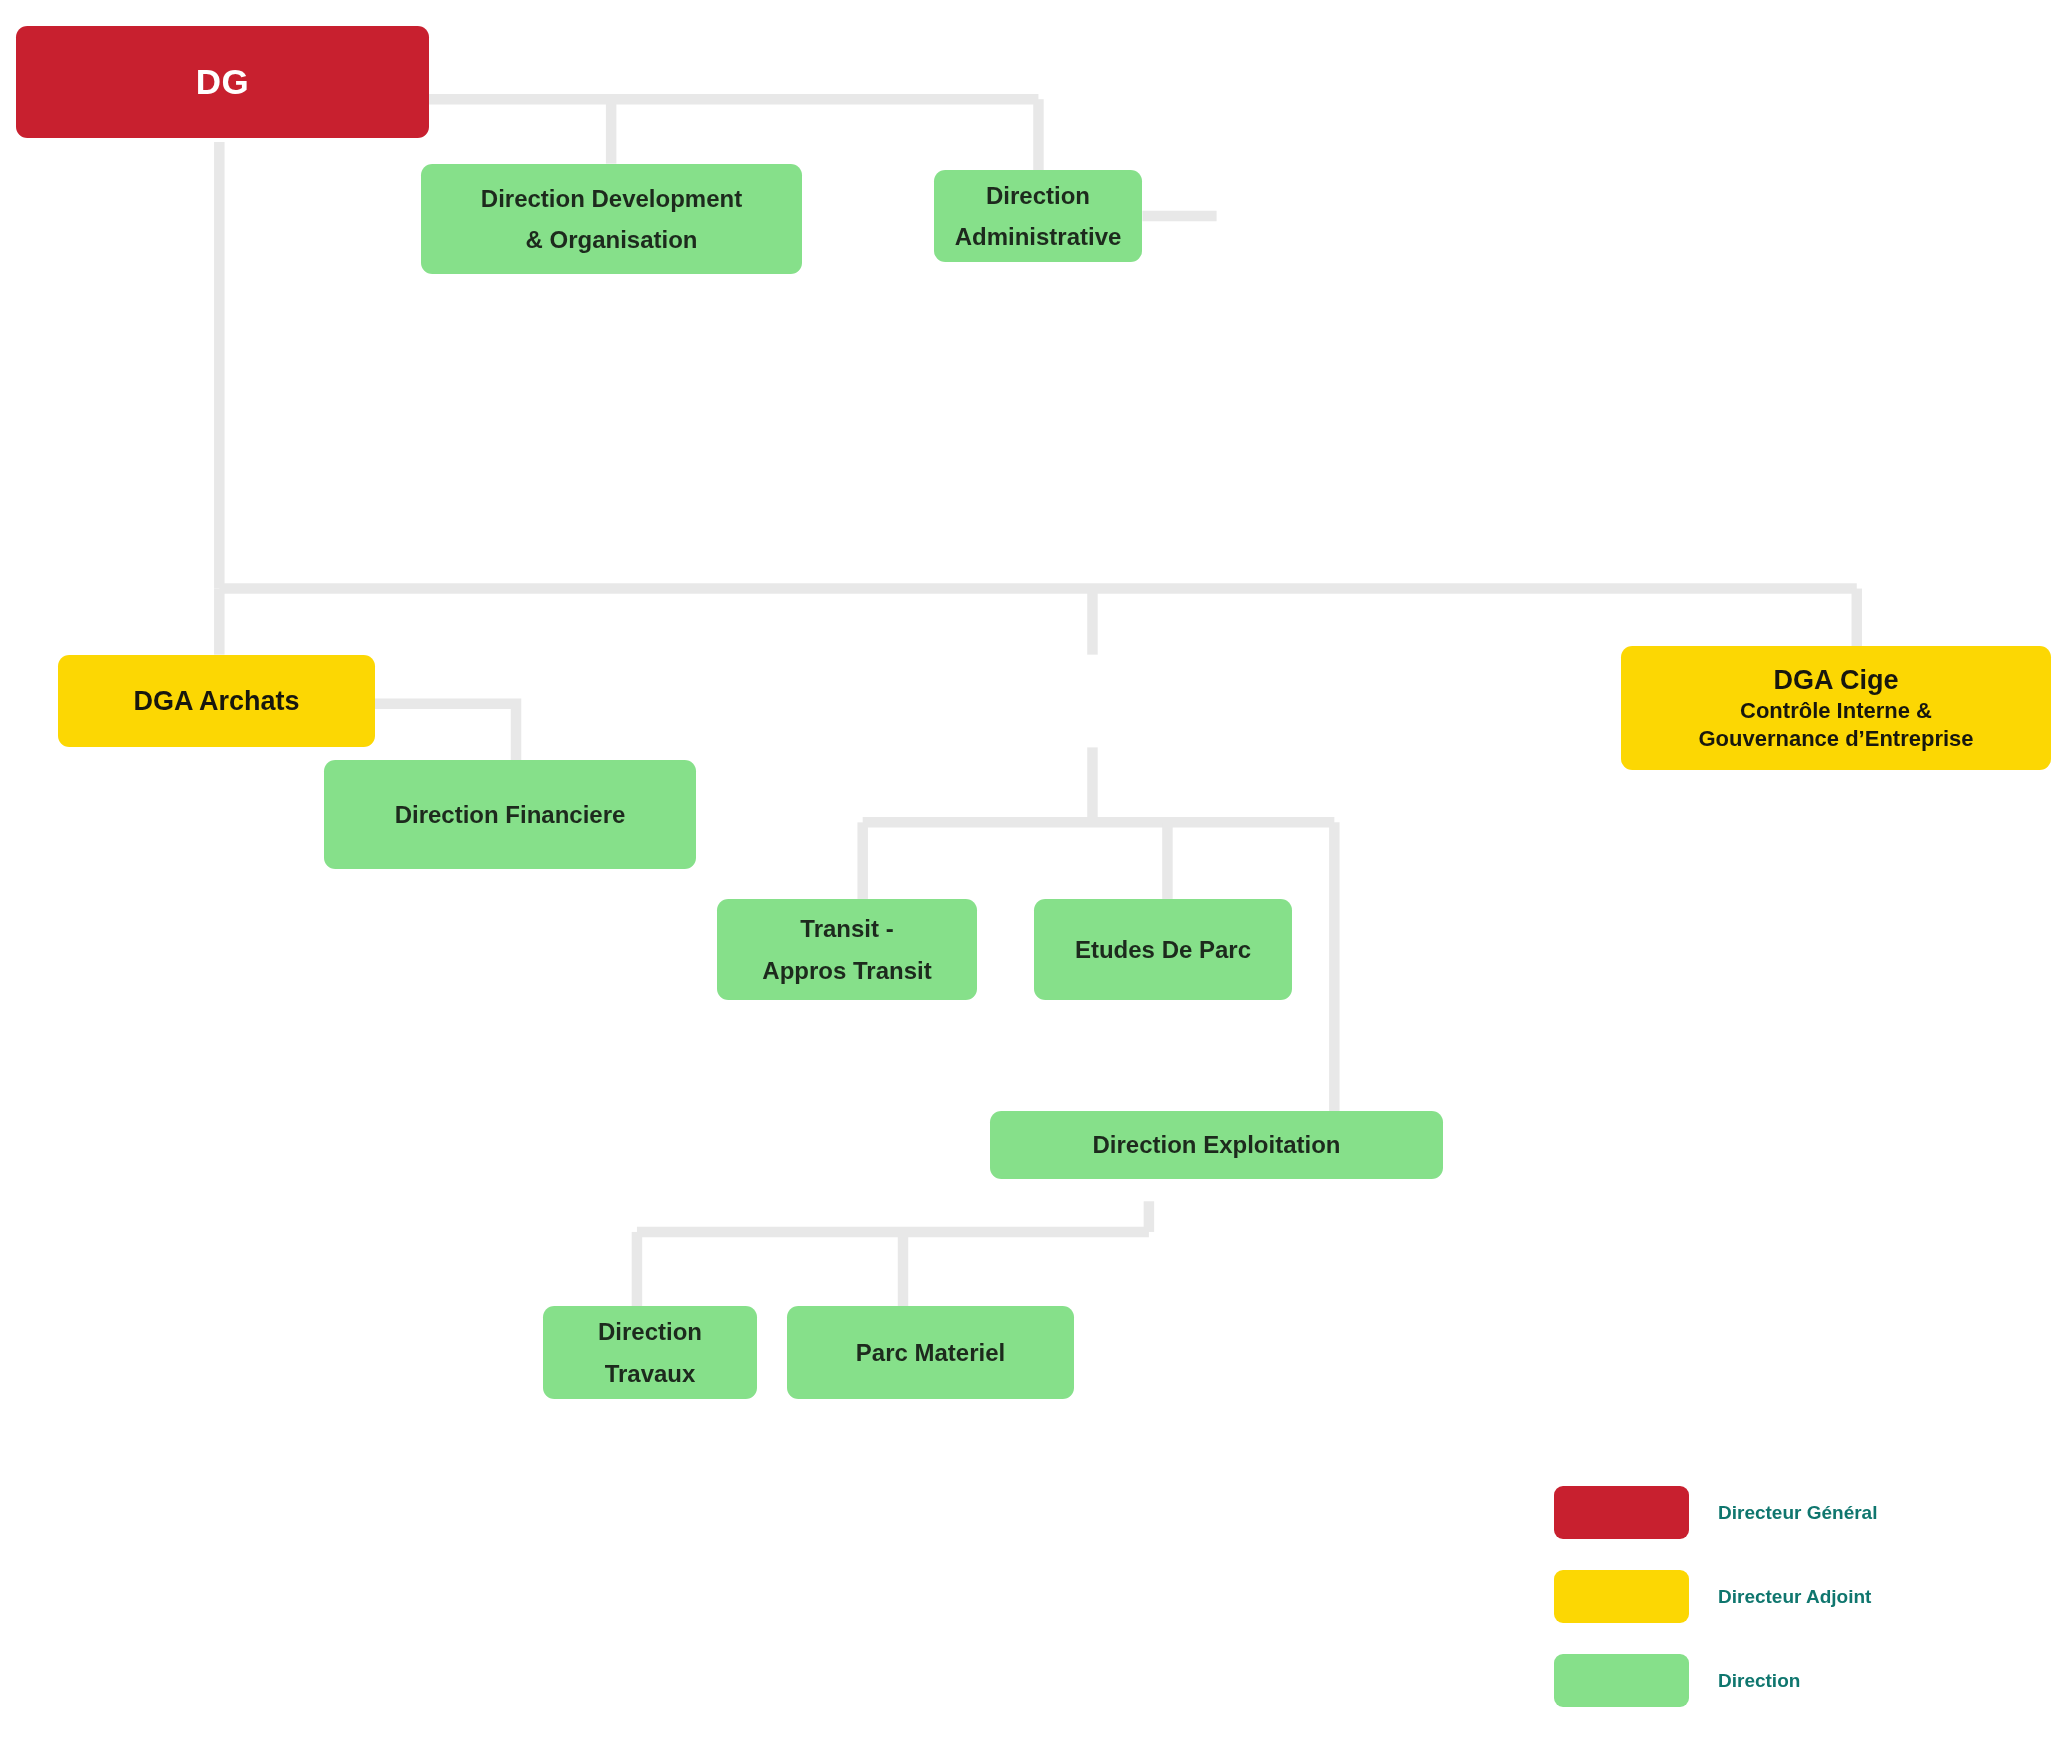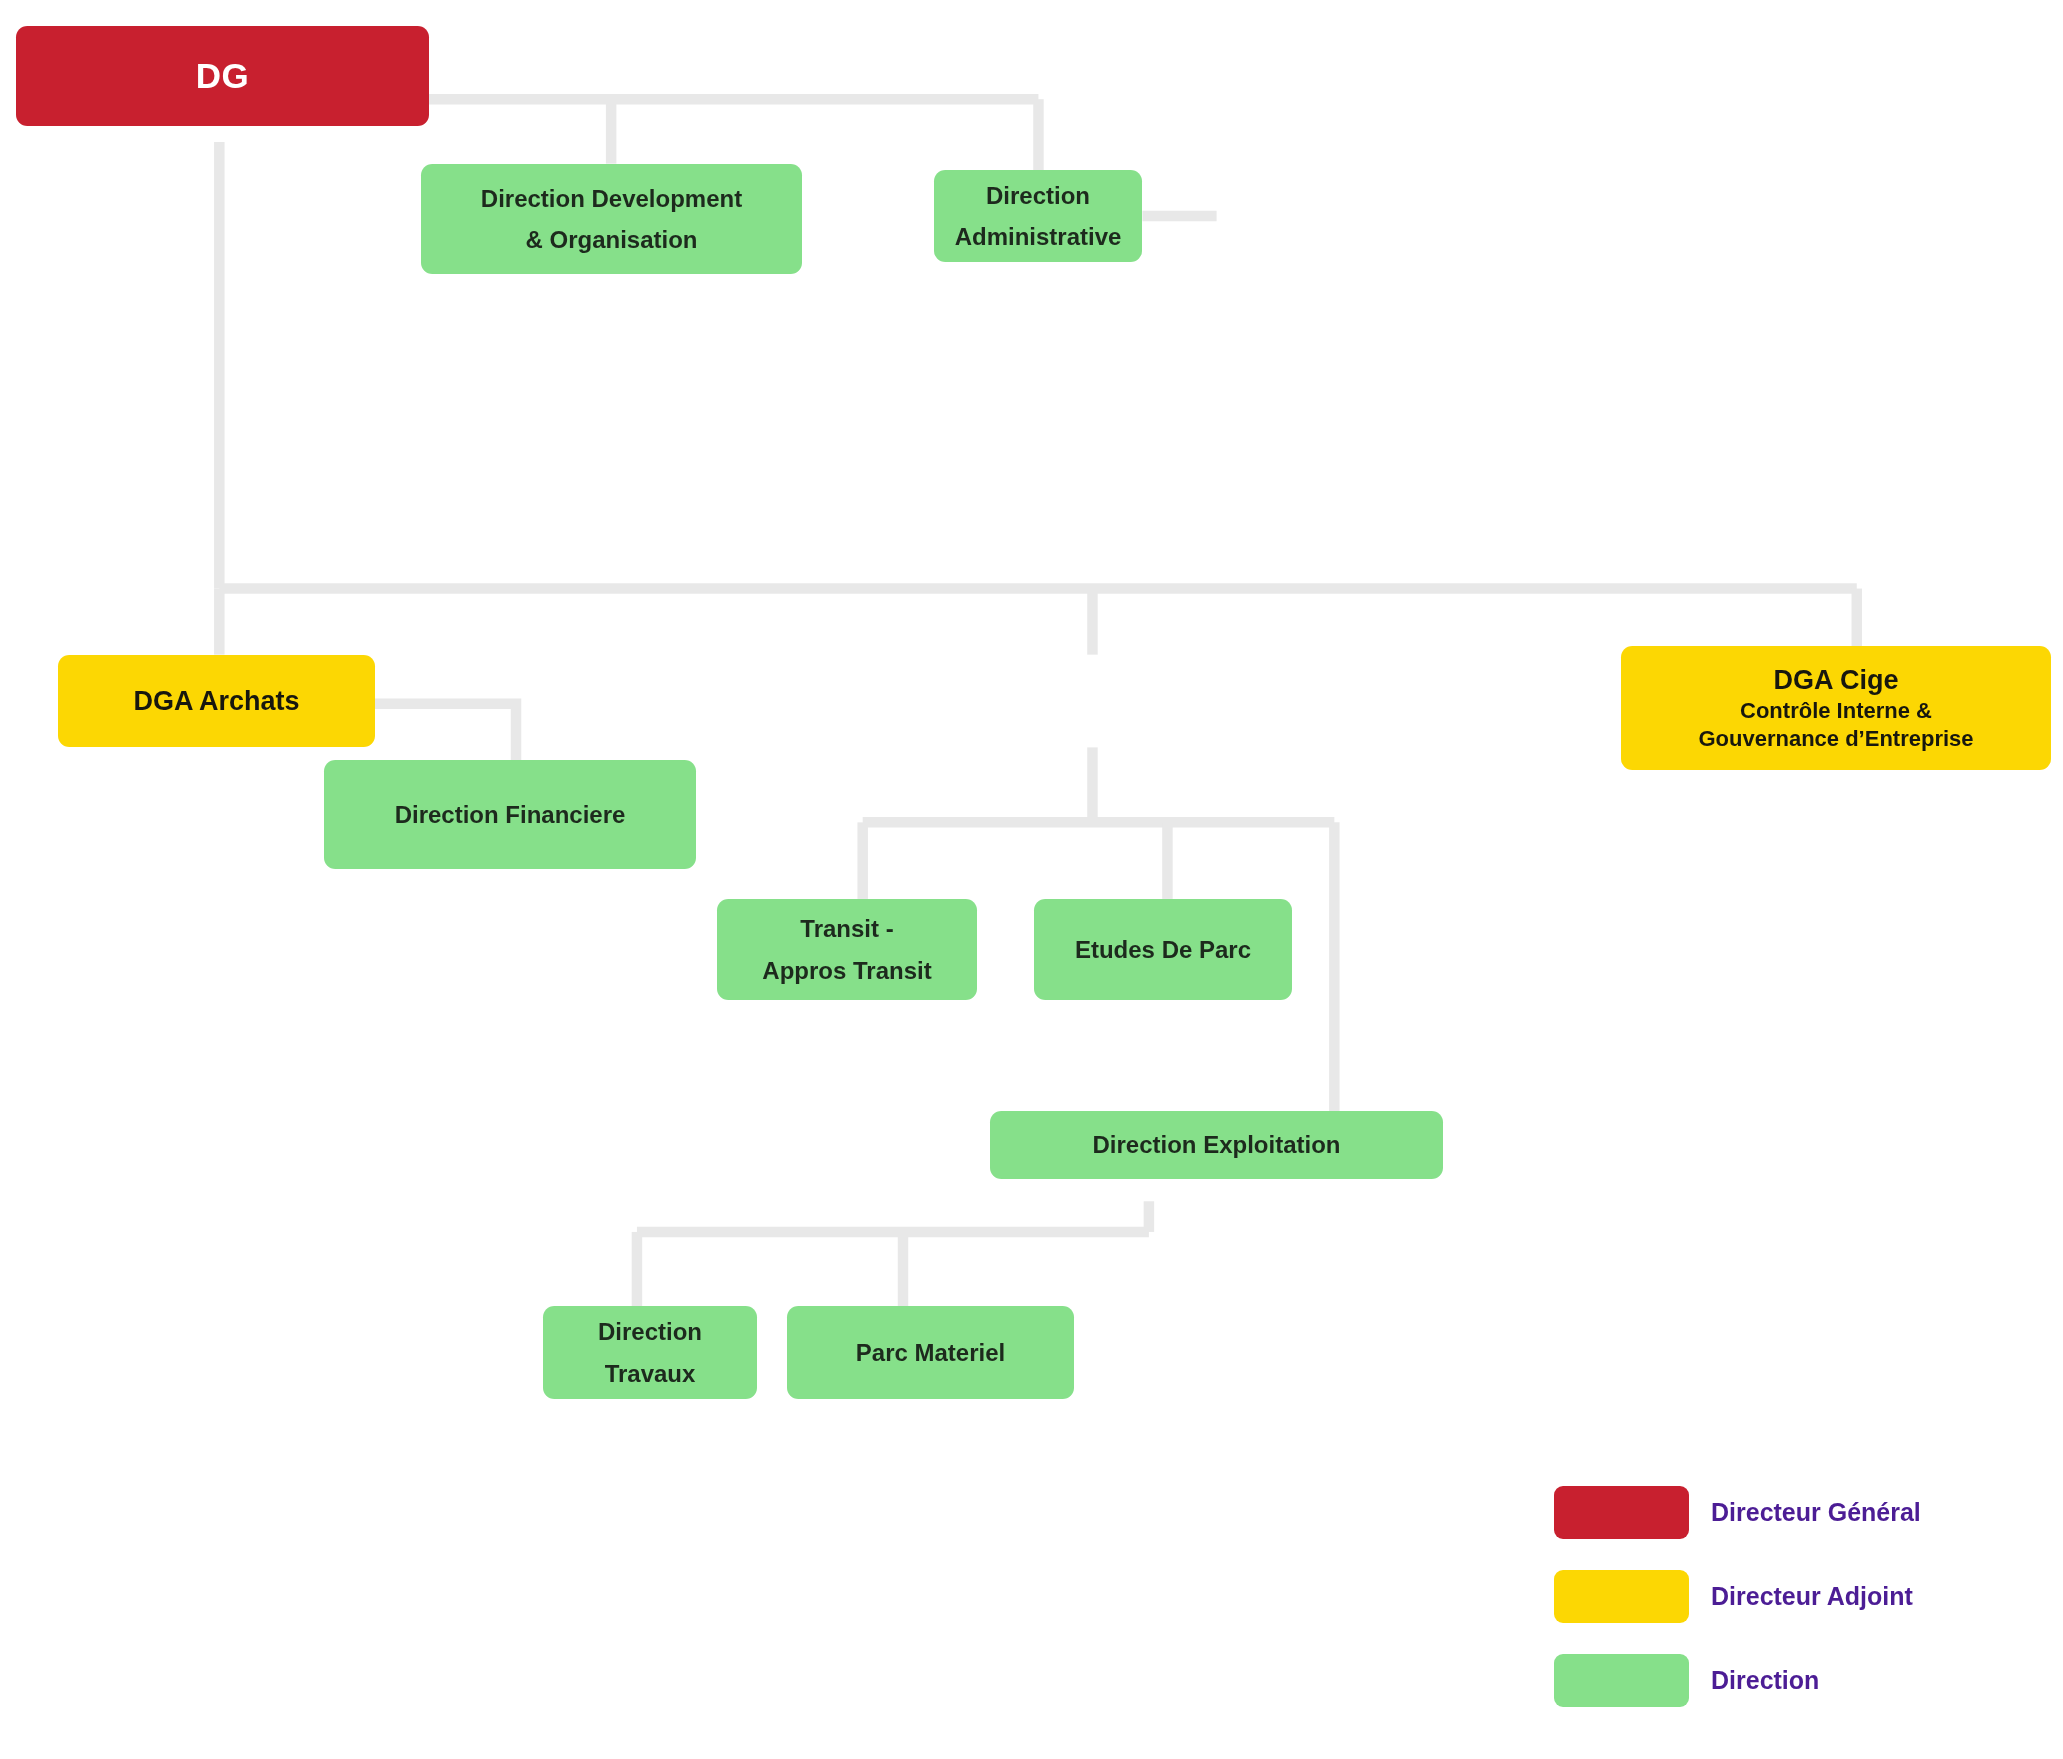--- a/index.html
+++ b/index.html
@@ -91,24 +91,24 @@
     margin-bottom: 31px;
   }
   .legend-row:last-child { margin-bottom: 0; }
   .legend-swatch {
     width: 135px;
     height: 53px;
     border-radius: 9px;
     flex: 0 0 auto;
   }
   .legend-label {
-    margin-left: 22px;
-    font-size: 25px;
-    font-weight: bold;
-    color: #4c1d95;
+    margin-left: 29px;
+    font-size: 19px;
+    font-weight: bold;
+    color: #0f766e;
     white-space: nowrap;
   }
 </style>
 </head>
 <body>
 
 <div id="chart-root">
 
   <svg id="connector-layer" viewBox="0 0 2560 2183" width="2064" height="1760" xmlns="http://www.w3.org/2000/svg">
     <g fill="none" stroke="#e8e8e8" stroke-width="13" stroke-linecap="butt">
@@ -133,21 +133,21 @@
       <path d="M 1448 1020 L 1448 1115"></path>
       <path d="M 1655 1020 L 1655 1378"></path>
 
       <path d="M 1425 1490 L 1425 1528"></path>
       <path d="M 790 1528 L 1425 1528"></path>
       <path d="M 790 1528 L 790 1620"></path>
       <path d="M 1120 1528 L 1120 1620"></path>
     </g>
   </svg>
 
-  <div class="node node-dg" style="left:16px; top:26px; width:413px; height:100px;">
+  <div class="node node-dg" style="left:16px; top:26px; width:413px; height:112px;">
     <span class="node-title">DG</span>
   </div>
 
   <div class="node node-dir" style="left:421px; top:164px; width:381px; height:110px;">
     <span class="node-title">Direction Development</span>
     <span class="node-title">&amp; Organisation</span>
   </div>
 
   <div class="node node-dir" style="left:934px; top:170px; width:208px; height:92px;">
     <span class="node-title">Direction</span>

